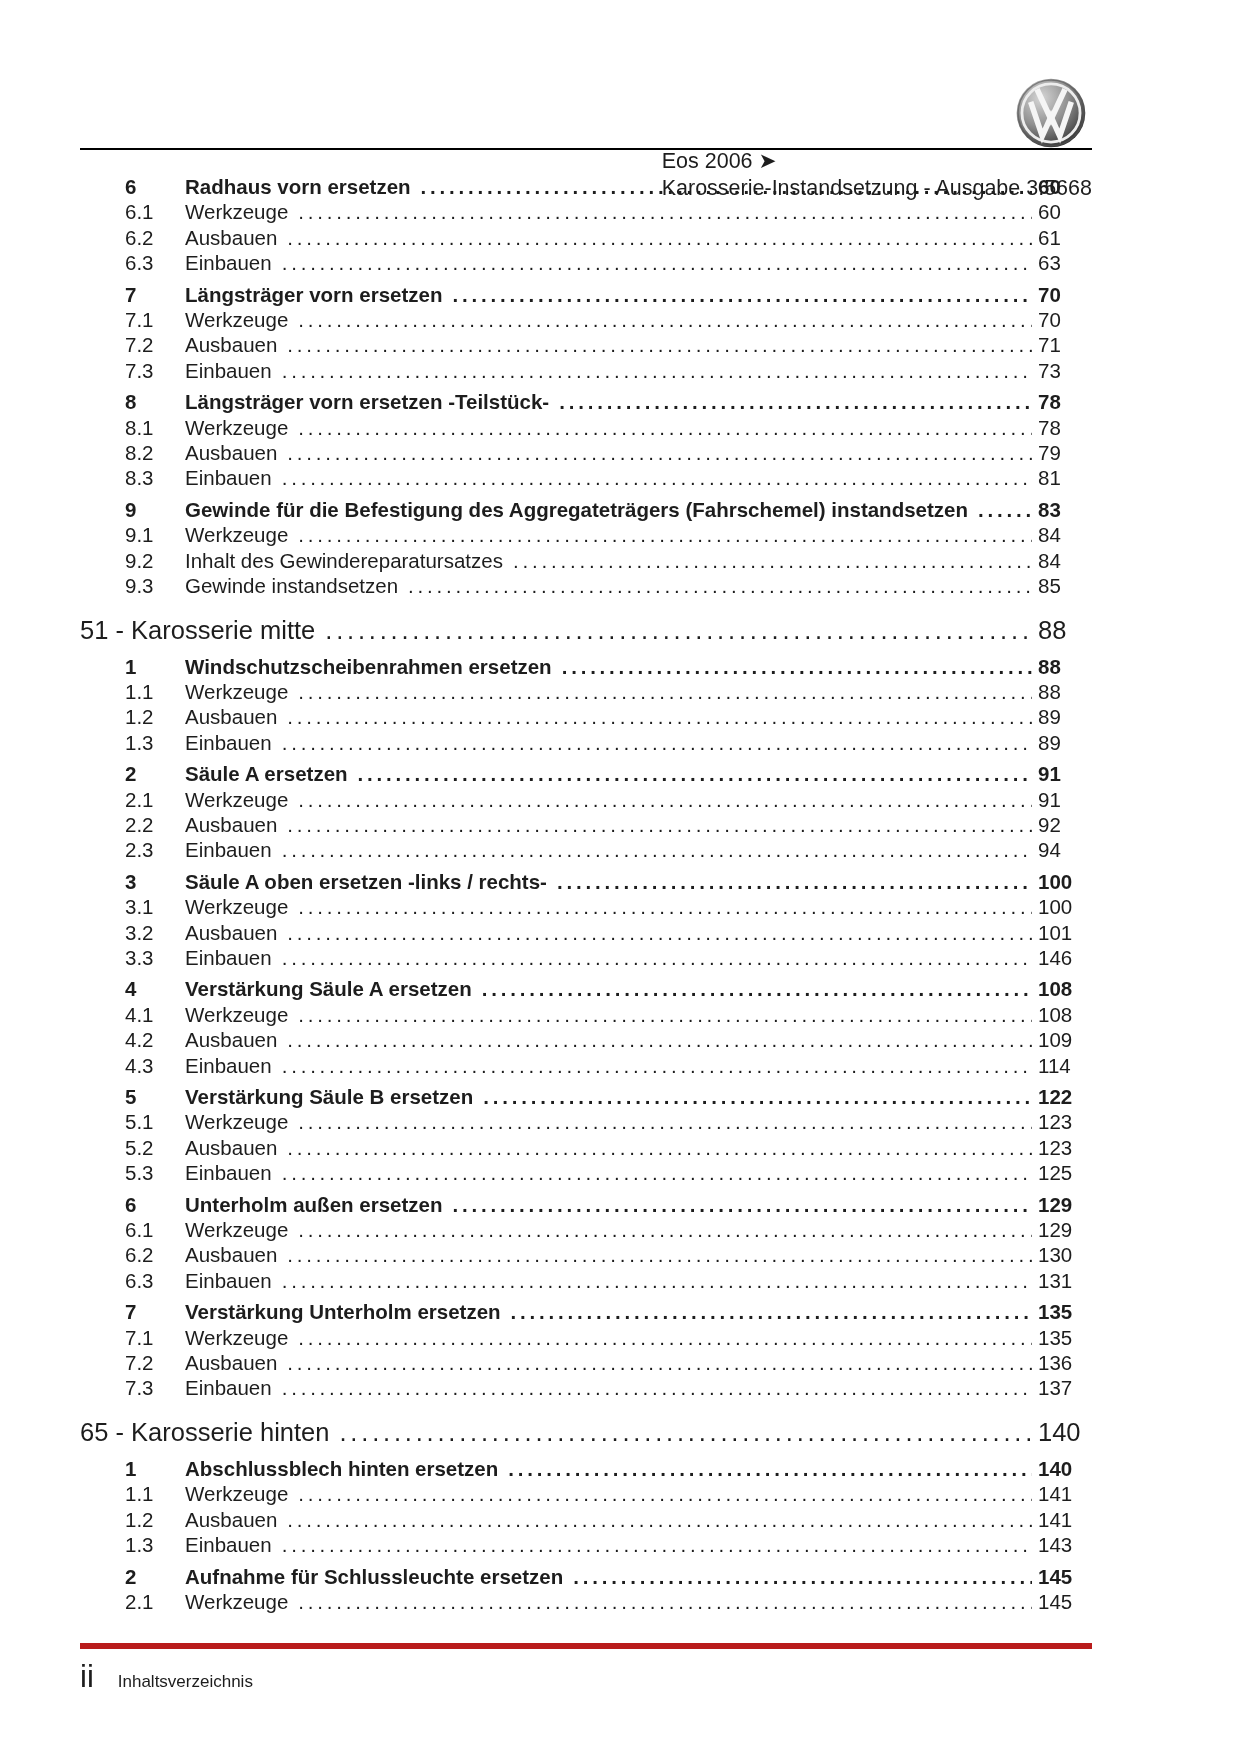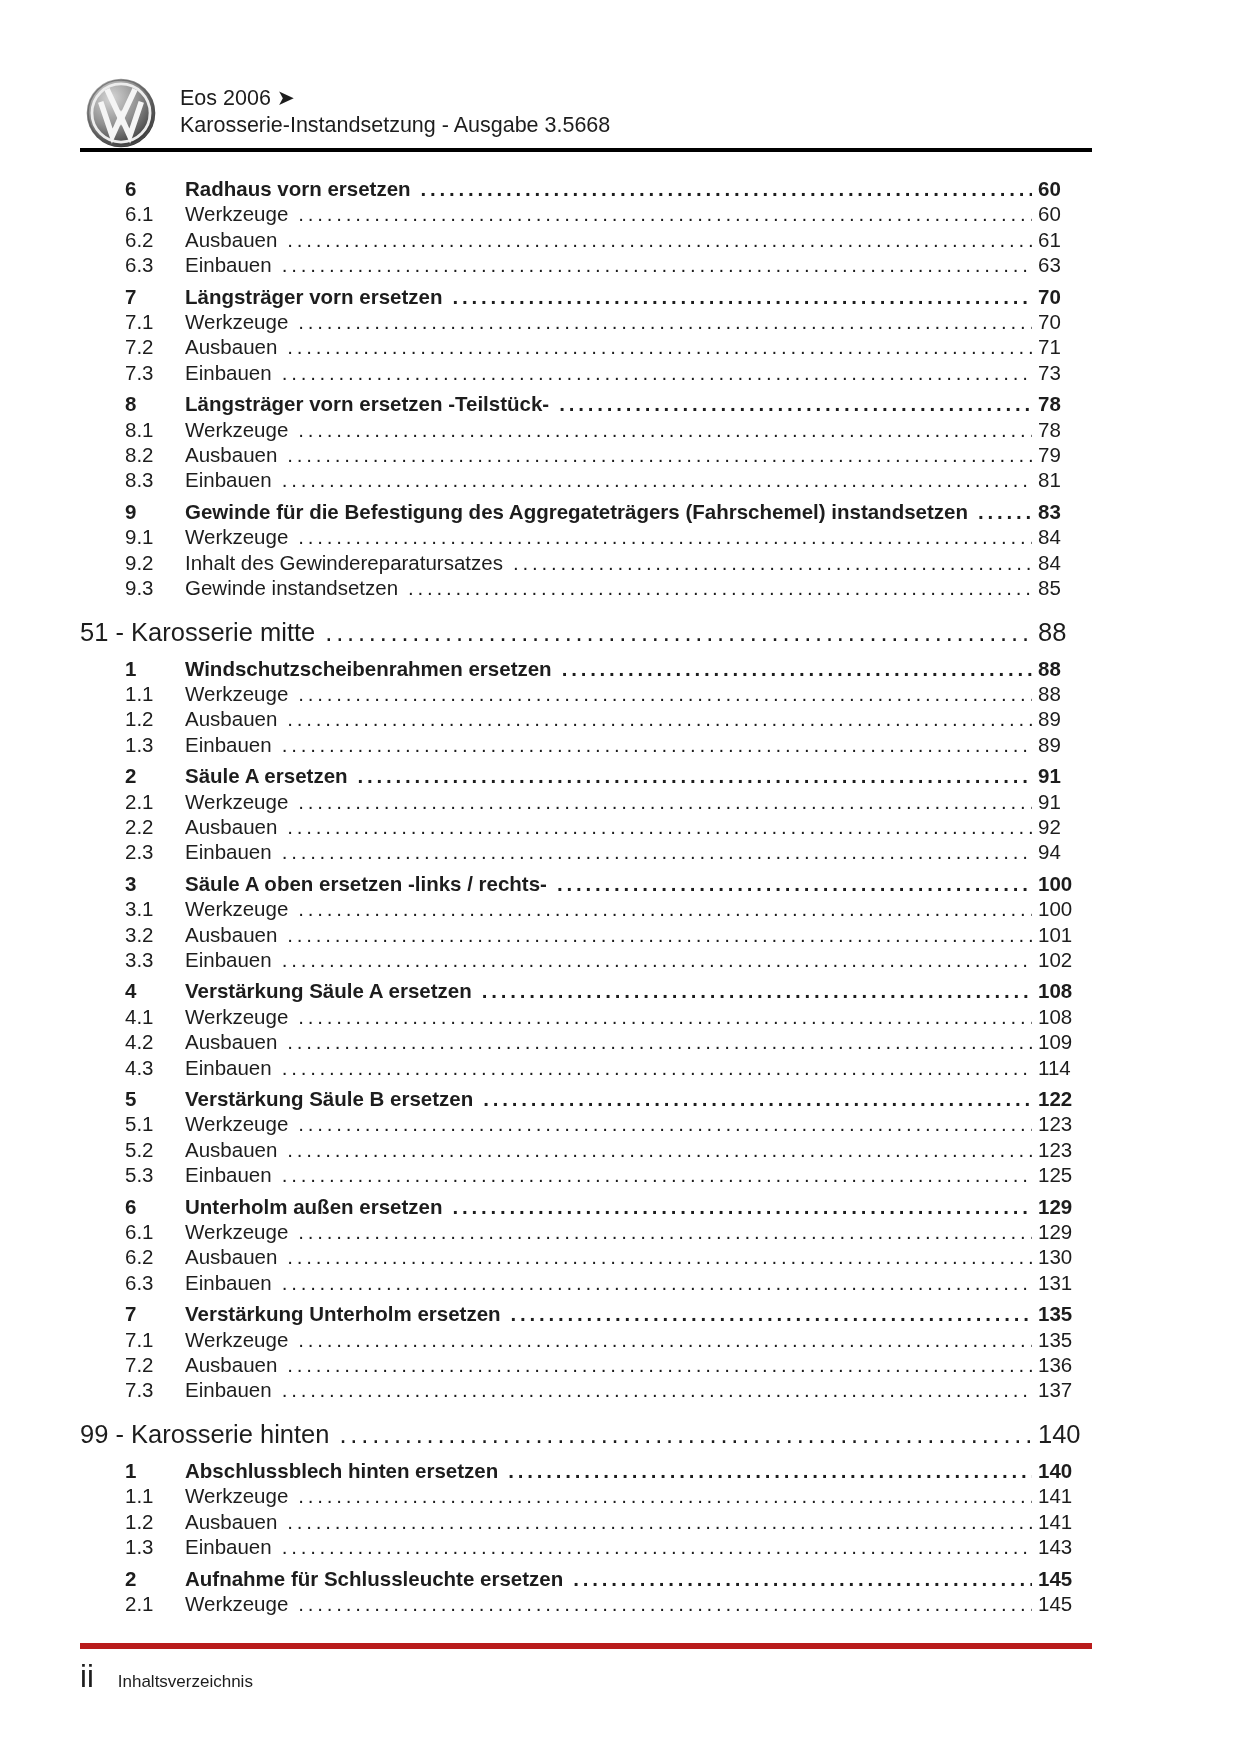--- a/index.html
+++ b/index.html
@@ -11,24 +11,25 @@
     background: #ffffff;
     color: #1d1d1d;
     font-family: "Liberation Sans", "DejaVu Sans", sans-serif;
     box-sizing: border-box;
     padding: 0 148px 0 80px;
     overflow: hidden;
   }
   
   .header {
     display: flex;
-    align-items: center;
+    align-items: flex-end;
     margin-top: 78px;
-    border-bottom: 4px solid #000000;
+    border-bottom: 2px solid #000000;
     height: 70px;
+    flex-direction: column;
   }
   .logo { flex: 0 0 auto; display: block; margin-bottom: 0; }
   .header-text {
     margin-left: 18px;
     font-size: 21.5px;
     line-height: 27px;
     padding-bottom: 2px;
   }
   
   .toc { margin-top: 24px; }
@@ -301,21 +302,21 @@
         <span class="num">3.2</span>
         <span class="title">Ausbauen</span>
         <span class="dots"></span>
         <span class="pagenum">101</span>
       </div>
 
       <div class="toc-row" data-rowtype="sub">
         <span class="num">3.3</span>
         <span class="title">Einbauen</span>
         <span class="dots"></span>
-        <span class="pagenum">102</span>
+        <span class="pagenum">146</span>
       </div>
 
       <div class="toc-row" data-rowtype="main">
         <span class="num">4</span>
         <span class="title">Verstärkung Säule A ersetzen</span>
         <span class="dots"></span>
         <span class="pagenum">108</span>
       </div>
 
       <div class="toc-row" data-rowtype="sub">
@@ -418,21 +419,21 @@
 
       <div class="toc-row" data-rowtype="sub">
         <span class="num">7.3</span>
         <span class="title">Einbauen</span>
         <span class="dots"></span>
         <span class="pagenum">137</span>
       </div>
 
       <div class="toc-row" data-rowtype="section">
 
-        <span class="title">99 - Karosserie hinten</span>
+        <span class="title">65 - Karosserie hinten</span>
         <span class="dots"></span>
         <span class="pagenum">140</span>
       </div>
 
       <div class="toc-row" data-rowtype="main">
         <span class="num">1</span>
         <span class="title">Abschlussblech hinten ersetzen</span>
         <span class="dots"></span>
         <span class="pagenum">140</span>
       </div>

